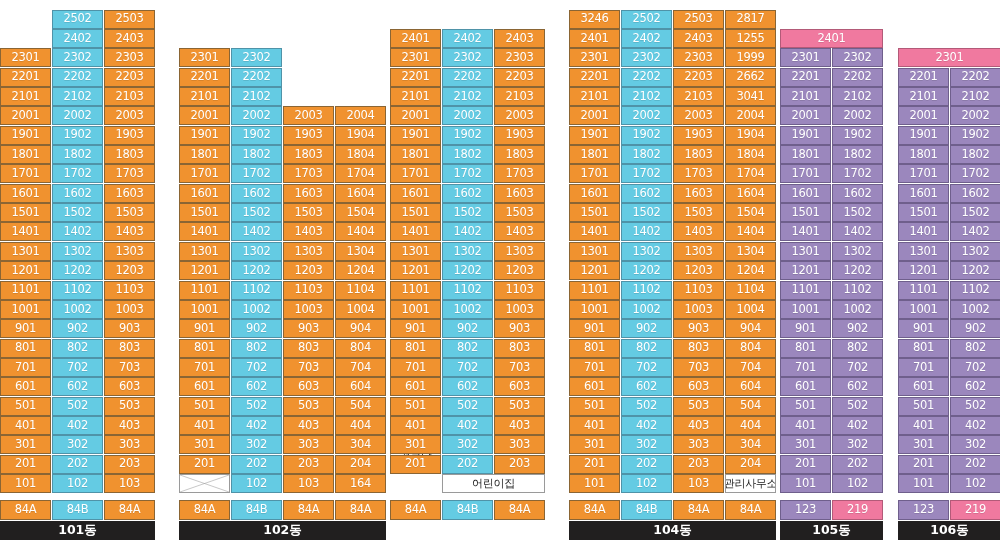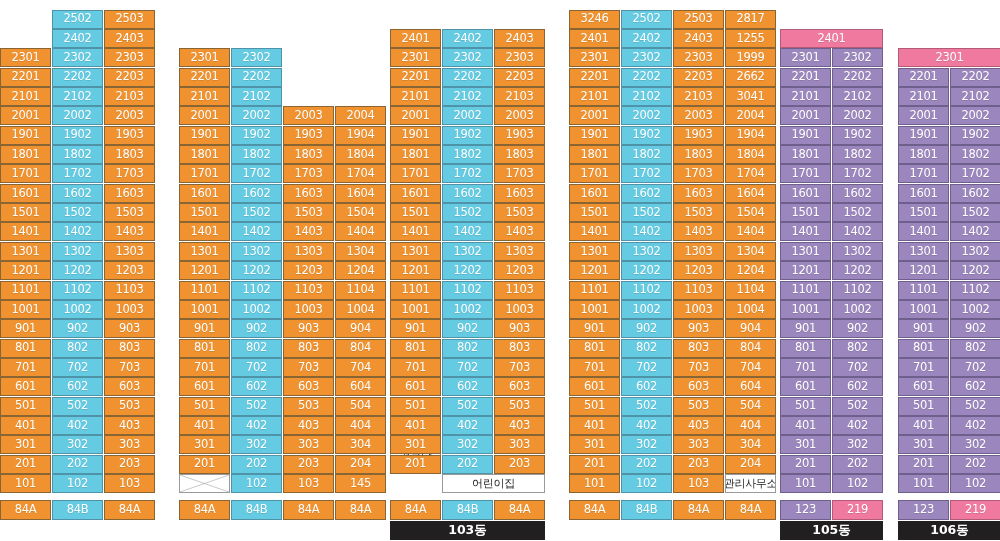--- a/index.html
+++ b/index.html
@@ -124,20 +124,21 @@
       <div class="cell c-orange" style="left: 104px; top: 125.7px; width: 51px; height: 19px;">1903</div>
       <div class="cell c-orange" style="left: 104px; top: 106.35px; width: 51px; height: 19px;">2003</div>
       <div class="cell c-orange" style="left: 104px; top: 87px; width: 51px; height: 19px;">2103</div>
       <div class="cell c-orange" style="left: 104px; top: 67.65px; width: 51px; height: 19px;">2203</div>
       <div class="cell c-orange" style="left: 104px; top: 48.3px; width: 51px; height: 19px;">2303</div>
       <div class="cell c-orange" style="left: 104px; top: 28.95px; width: 51px; height: 19px;">2403</div>
       <div class="cell c-orange" style="left: 104px; top: 9.6px; width: 51px; height: 19px;">2503</div>
       <div class="cell c-orange" style="left: 0px; top: 500px; width: 51px; height: 20px;">84A</div>
       <div class="cell c-blue" style="left: 52px; top: 500px; width: 51px; height: 20px;">84B</div>
       <div class="cell c-orange" style="left: 104px; top: 500px; width: 51px; height: 20px;">84A</div>
+      <div class="footer-label" style="left: 0px; top: 521px; width: 155px; height: 19px;">101동</div>
     </div>
     <div class="building" style="left: 179px; top: 0px; width: 208px; height: 541px;">
       <div class="cell c-empty" style="left: 0px; top: 474px; width: 51px; height: 19px;">
         <svg viewBox="0 0 100 40" preserveAspectRatio="none">
           <line x1="0" y1="0" x2="100" y2="40" stroke="#9a9a9a" stroke-width="1.2"></line>
           <line x1="100" y1="0" x2="0" y2="40" stroke="#9a9a9a" stroke-width="1.2"></line>
         </svg>
       </div>
       <div class="cell c-orange" style="left: 0px; top: 454.65px; width: 51px; height: 19px;">201</div>
       <div class="cell c-orange" style="left: 0px; top: 435.3px; width: 51px; height: 19px;">301</div>
@@ -197,21 +198,21 @@
       <div class="cell c-orange" style="left: 104px; top: 280.5px; width: 51px; height: 19px;">1103</div>
       <div class="cell c-orange" style="left: 104px; top: 261.15px; width: 51px; height: 19px;">1203</div>
       <div class="cell c-orange" style="left: 104px; top: 241.8px; width: 51px; height: 19px;">1303</div>
       <div class="cell c-orange" style="left: 104px; top: 222.45px; width: 51px; height: 19px;">1403</div>
       <div class="cell c-orange" style="left: 104px; top: 203.1px; width: 51px; height: 19px;">1503</div>
       <div class="cell c-orange" style="left: 104px; top: 183.75px; width: 51px; height: 19px;">1603</div>
       <div class="cell c-orange" style="left: 104px; top: 164.4px; width: 51px; height: 19px;">1703</div>
       <div class="cell c-orange" style="left: 104px; top: 145.05px; width: 51px; height: 19px;">1803</div>
       <div class="cell c-orange" style="left: 104px; top: 125.7px; width: 51px; height: 19px;">1903</div>
       <div class="cell c-orange" style="left: 104px; top: 106.35px; width: 51px; height: 19px;">2003</div>
-      <div class="cell c-orange" style="left: 156px; top: 474px; width: 51px; height: 19px;">145</div>
+      <div class="cell c-orange" style="left: 156px; top: 474px; width: 51px; height: 19px;">164</div>
       <div class="cell c-orange" style="left: 156px; top: 454.65px; width: 51px; height: 19px;">204</div>
       <div class="cell c-orange" style="left: 156px; top: 435.3px; width: 51px; height: 19px;">304</div>
       <div class="cell c-orange" style="left: 156px; top: 415.95px; width: 51px; height: 19px;">404</div>
       <div class="cell c-orange" style="left: 156px; top: 396.6px; width: 51px; height: 19px;">504</div>
       <div class="cell c-orange" style="left: 156px; top: 377.25px; width: 51px; height: 19px;">604</div>
       <div class="cell c-orange" style="left: 156px; top: 357.9px; width: 51px; height: 19px;">704</div>
       <div class="cell c-orange" style="left: 156px; top: 338.55px; width: 51px; height: 19px;">804</div>
       <div class="cell c-orange" style="left: 156px; top: 319.2px; width: 51px; height: 19px;">904</div>
       <div class="cell c-orange" style="left: 156px; top: 299.85px; width: 51px; height: 19px;">1004</div>
       <div class="cell c-orange" style="left: 156px; top: 280.5px; width: 51px; height: 19px;">1104</div>
@@ -221,20 +222,21 @@
       <div class="cell c-orange" style="left: 156px; top: 203.1px; width: 51px; height: 19px;">1504</div>
       <div class="cell c-orange" style="left: 156px; top: 183.75px; width: 51px; height: 19px;">1604</div>
       <div class="cell c-orange" style="left: 156px; top: 164.4px; width: 51px; height: 19px;">1704</div>
       <div class="cell c-orange" style="left: 156px; top: 145.05px; width: 51px; height: 19px;">1804</div>
       <div class="cell c-orange" style="left: 156px; top: 125.7px; width: 51px; height: 19px;">1904</div>
       <div class="cell c-orange" style="left: 156px; top: 106.35px; width: 51px; height: 19px;">2004</div>
       <div class="cell c-orange" style="left: 0px; top: 500px; width: 51px; height: 20px;">84A</div>
       <div class="cell c-blue" style="left: 52px; top: 500px; width: 51px; height: 20px;">84B</div>
       <div class="cell c-orange" style="left: 104px; top: 500px; width: 51px; height: 20px;">84A</div>
       <div class="cell c-orange" style="left: 156px; top: 500px; width: 51px; height: 20px;">84A</div>
+      <div class="footer-label" style="left: 0px; top: 521px; width: 207px; height: 19px;">102동</div>
     </div>
     <div class="building" style="left: 390px; top: 0px; width: 156px; height: 541px;">
       <div class="cell c-white" style="left: 0px; top: 447px; width: 51px; height: 19px; text-align: right;">경로당</div>
       <div class="cell c-orange" style="left: 0px; top: 454.65px; width: 51px; height: 19px;">201</div>
       <div class="cell c-orange" style="left: 0px; top: 435.3px; width: 51px; height: 19px;">301</div>
       <div class="cell c-orange" style="left: 0px; top: 415.95px; width: 51px; height: 19px;">401</div>
       <div class="cell c-orange" style="left: 0px; top: 396.6px; width: 51px; height: 19px;">501</div>
       <div class="cell c-orange" style="left: 0px; top: 377.25px; width: 51px; height: 19px;">601</div>
       <div class="cell c-orange" style="left: 0px; top: 357.9px; width: 51px; height: 19px;">701</div>
       <div class="cell c-orange" style="left: 0px; top: 338.55px; width: 51px; height: 19px;">801</div>
@@ -297,21 +299,20 @@
       <div class="cell c-orange" style="left: 104px; top: 145.05px; width: 51px; height: 19px;">1803</div>
       <div class="cell c-orange" style="left: 104px; top: 125.7px; width: 51px; height: 19px;">1903</div>
       <div class="cell c-orange" style="left: 104px; top: 106.35px; width: 51px; height: 19px;">2003</div>
       <div class="cell c-orange" style="left: 104px; top: 87px; width: 51px; height: 19px;">2103</div>
       <div class="cell c-orange" style="left: 104px; top: 67.65px; width: 51px; height: 19px;">2203</div>
       <div class="cell c-orange" style="left: 104px; top: 48.3px; width: 51px; height: 19px;">2303</div>
       <div class="cell c-orange" style="left: 104px; top: 28.95px; width: 51px; height: 19px;">2403</div>
       <div class="cell c-orange" style="left: 0px; top: 500px; width: 51px; height: 20px;">84A</div>
       <div class="cell c-blue" style="left: 52px; top: 500px; width: 51px; height: 20px;">84B</div>
       <div class="cell c-orange" style="left: 104px; top: 500px; width: 51px; height: 20px;">84A</div>
-      <div class="footer-label" style="left: 0px; top: 521px; width: 155px; height: 19px;">103동</div>
     </div>
     <div class="building" style="left: 569px; top: 0px; width: 208px; height: 541px;">
       <div class="cell c-orange" style="left: 0px; top: 474px; width: 51px; height: 19px;">101</div>
       <div class="cell c-orange" style="left: 0px; top: 454.65px; width: 51px; height: 19px;">201</div>
       <div class="cell c-orange" style="left: 0px; top: 435.3px; width: 51px; height: 19px;">301</div>
       <div class="cell c-orange" style="left: 0px; top: 415.95px; width: 51px; height: 19px;">401</div>
       <div class="cell c-orange" style="left: 0px; top: 396.6px; width: 51px; height: 19px;">501</div>
       <div class="cell c-orange" style="left: 0px; top: 377.25px; width: 51px; height: 19px;">601</div>
       <div class="cell c-orange" style="left: 0px; top: 357.9px; width: 51px; height: 19px;">701</div>
       <div class="cell c-orange" style="left: 0px; top: 338.55px; width: 51px; height: 19px;">801</div>
@@ -404,20 +405,21 @@
       <div class="cell c-orange" style="left: 156px; top: 106.35px; width: 51px; height: 19px;">2004</div>
       <div class="cell c-orange" style="left: 156px; top: 87px; width: 51px; height: 19px;">3041</div>
       <div class="cell c-orange" style="left: 156px; top: 67.65px; width: 51px; height: 19px;">2662</div>
       <div class="cell c-orange" style="left: 156px; top: 48.3px; width: 51px; height: 19px;">1999</div>
       <div class="cell c-orange" style="left: 156px; top: 28.95px; width: 51px; height: 19px;">1255</div>
       <div class="cell c-orange" style="left: 156px; top: 9.6px; width: 51px; height: 19px;">2817</div>
       <div class="cell c-orange" style="left: 0px; top: 500px; width: 51px; height: 20px;">84A</div>
       <div class="cell c-blue" style="left: 52px; top: 500px; width: 51px; height: 20px;">84B</div>
       <div class="cell c-orange" style="left: 104px; top: 500px; width: 51px; height: 20px;">84A</div>
       <div class="cell c-orange" style="left: 156px; top: 500px; width: 51px; height: 20px;">84A</div>
+      <div class="footer-label" style="left: 0px; top: 521px; width: 207px; height: 19px;">104동</div>
     </div>
     <div class="building" style="left: 780px; top: 0px; width: 104px; height: 541px;">
       <div class="cell c-purple" style="left: 0px; top: 474px; width: 51px; height: 19px;">101</div>
       <div class="cell c-purple" style="left: 0px; top: 454.65px; width: 51px; height: 19px;">201</div>
       <div class="cell c-purple" style="left: 0px; top: 435.3px; width: 51px; height: 19px;">301</div>
       <div class="cell c-purple" style="left: 0px; top: 415.95px; width: 51px; height: 19px;">401</div>
       <div class="cell c-purple" style="left: 0px; top: 396.6px; width: 51px; height: 19px;">501</div>
       <div class="cell c-purple" style="left: 0px; top: 377.25px; width: 51px; height: 19px;">601</div>
       <div class="cell c-purple" style="left: 0px; top: 357.9px; width: 51px; height: 19px;">701</div>
       <div class="cell c-purple" style="left: 0px; top: 338.55px; width: 51px; height: 19px;">801</div>

